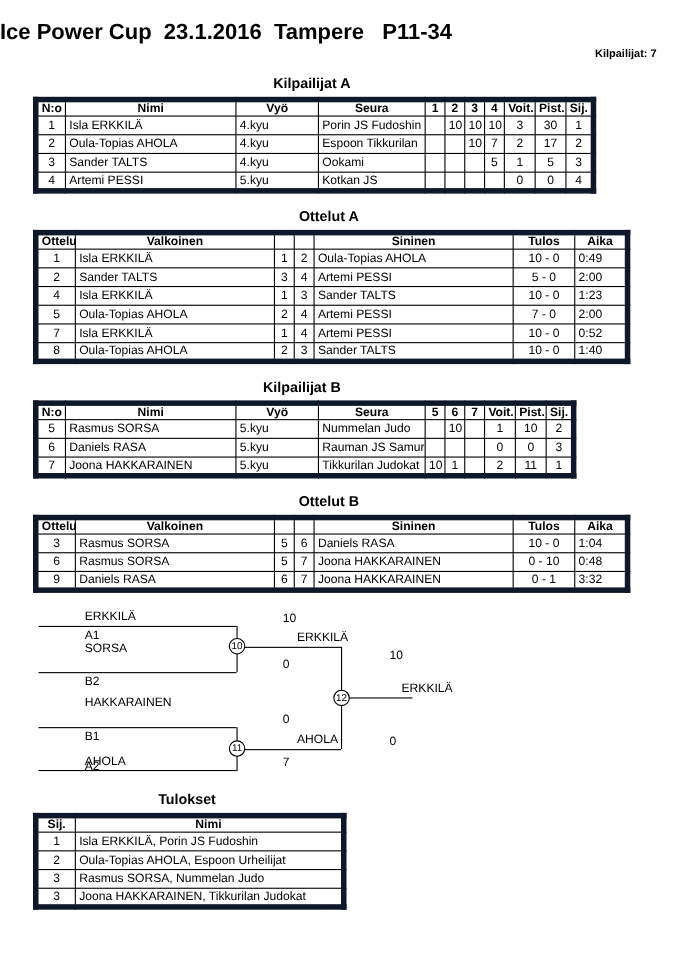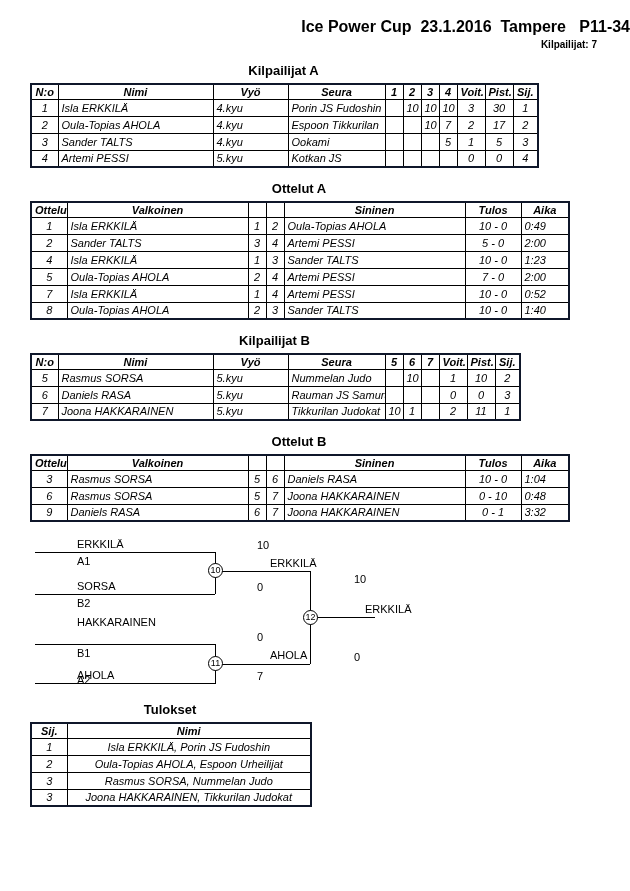--- a/index.html
+++ b/index.html
@@ -3,53 +3,53 @@
 <meta charset="utf-8">
 <style>
   * { box-sizing: border-box; }
   html, body { margin: 0; padding: 0; }
   body {
     width: 630px; height: 891px; overflow: hidden;
     background: #fff; color: #000;
     font-family: "Liberation Sans", "DejaVu Sans", sans-serif;
   }
   .doc-title {
-    padding-top: 18px; text-align: right;
-    font-size: 16px; font-weight: bold; white-space: pre;
+    padding-top: 18px; text-align: left;
+    font-size: 20px; font-weight: bold; white-space: pre;
   }
   .comp-count {
     margin: 3px 33px 0 0; text-align: right;
     font-size: 10px; font-weight: bold;
   }
   .sec-title {
     font-size: 13px; font-weight: bold; text-align: center;
     margin: 13px 0 5px 30px;
   }
   .w-a  { width: 507px; }
   .w-ott{ width: 538px; }
   .w-b  { width: 489px; }
   .w-t  { width: 280px; }
 
   table {
     border-collapse: collapse; table-layout: fixed;
-    margin-left: 30px; border: 2px solid #0f172a; font-size: 11px; font-style: italic;
+    margin-left: 30px; border: 5px solid #0f172a; font-size: 11px;
   }
   th, td { border: 1px solid #000; padding: 0 3px; white-space: nowrap; }
   th { height: 15px; font-size: 11px; text-align: center; }
   td { height: 17px; overflow: hidden; }
 
   .tbl-kilp td:first-child { text-align: center; }
   .tbl-kilp td:nth-child(2), .tbl-kilp td:nth-child(3), .tbl-kilp td:nth-child(4) { text-align: left; }
   .tbl-kilp td:nth-child(n+5) { text-align: center; }
 
   .tbl-ott td { text-align: center; }
   .tbl-ott td:nth-child(2), .tbl-ott td:nth-child(5), .tbl-ott td:nth-child(7) { text-align: left; }
 
   .tbl-res td:first-child { text-align: center; }
-  .tbl-res td:nth-child(2) { text-align: center; }
+  .tbl-res td:nth-child(2) { text-align: left; }
 
   .bracket { position: relative; height: 166px; margin-top: 14px; font-size: 11px; }
   .bk-label { position: absolute; white-space: nowrap; margin-left: 40px; }
   .bk-line  { position: absolute; border-top: 1px solid #000; height: 0; }
   .bk-vline { position: absolute; border-left: 1px solid #000; width: 0; }
   .bk-node {
     position: absolute; width: 15px; height: 15px;
     border: 1px solid #000; border-radius: 50%;
     background: #fff; font-size: 9px; line-height: 13px; text-align: center;
   }
@@ -347,21 +347,21 @@
     </tbody>
 </table>
 
 <div class="bracket">
 
   <span class="bk-label" style="left:37px; top:2px">ERKKILÄ</span>
   <div class="bk-line" style="left:35px; top:16px; width:180px"></div>
   <span class="bk-label" style="left:37px; top:19px">A1</span>
   <span class="bk-label" style="left:217px; top:3px">10</span>
 
-  <span class="bk-label" style="left:37px; top:44px">SORSA</span>
+  <span class="bk-label" style="left:37px; top:31px">SORSA</span>
   <div class="bk-line" style="left:35px; top:58px; width:180px"></div>
   <span class="bk-label" style="left:37px; top:61px">B2</span>
   <span class="bk-label" style="left:217px; top:45px">0</span>
 
   <div class="bk-vline" style="left:215px; top:16px; height:42px"></div>
   <span class="bk-label" style="left:230px; top:21px">ERKKILÄ</span>
   <div class="bk-line" style="left:215px; top:35px; width:95px"></div>
   <span class="bk-label" style="left:314px; top:37px">10</span>
   <div class="bk-node" style="left:208px; top:27px">10</div>
 

